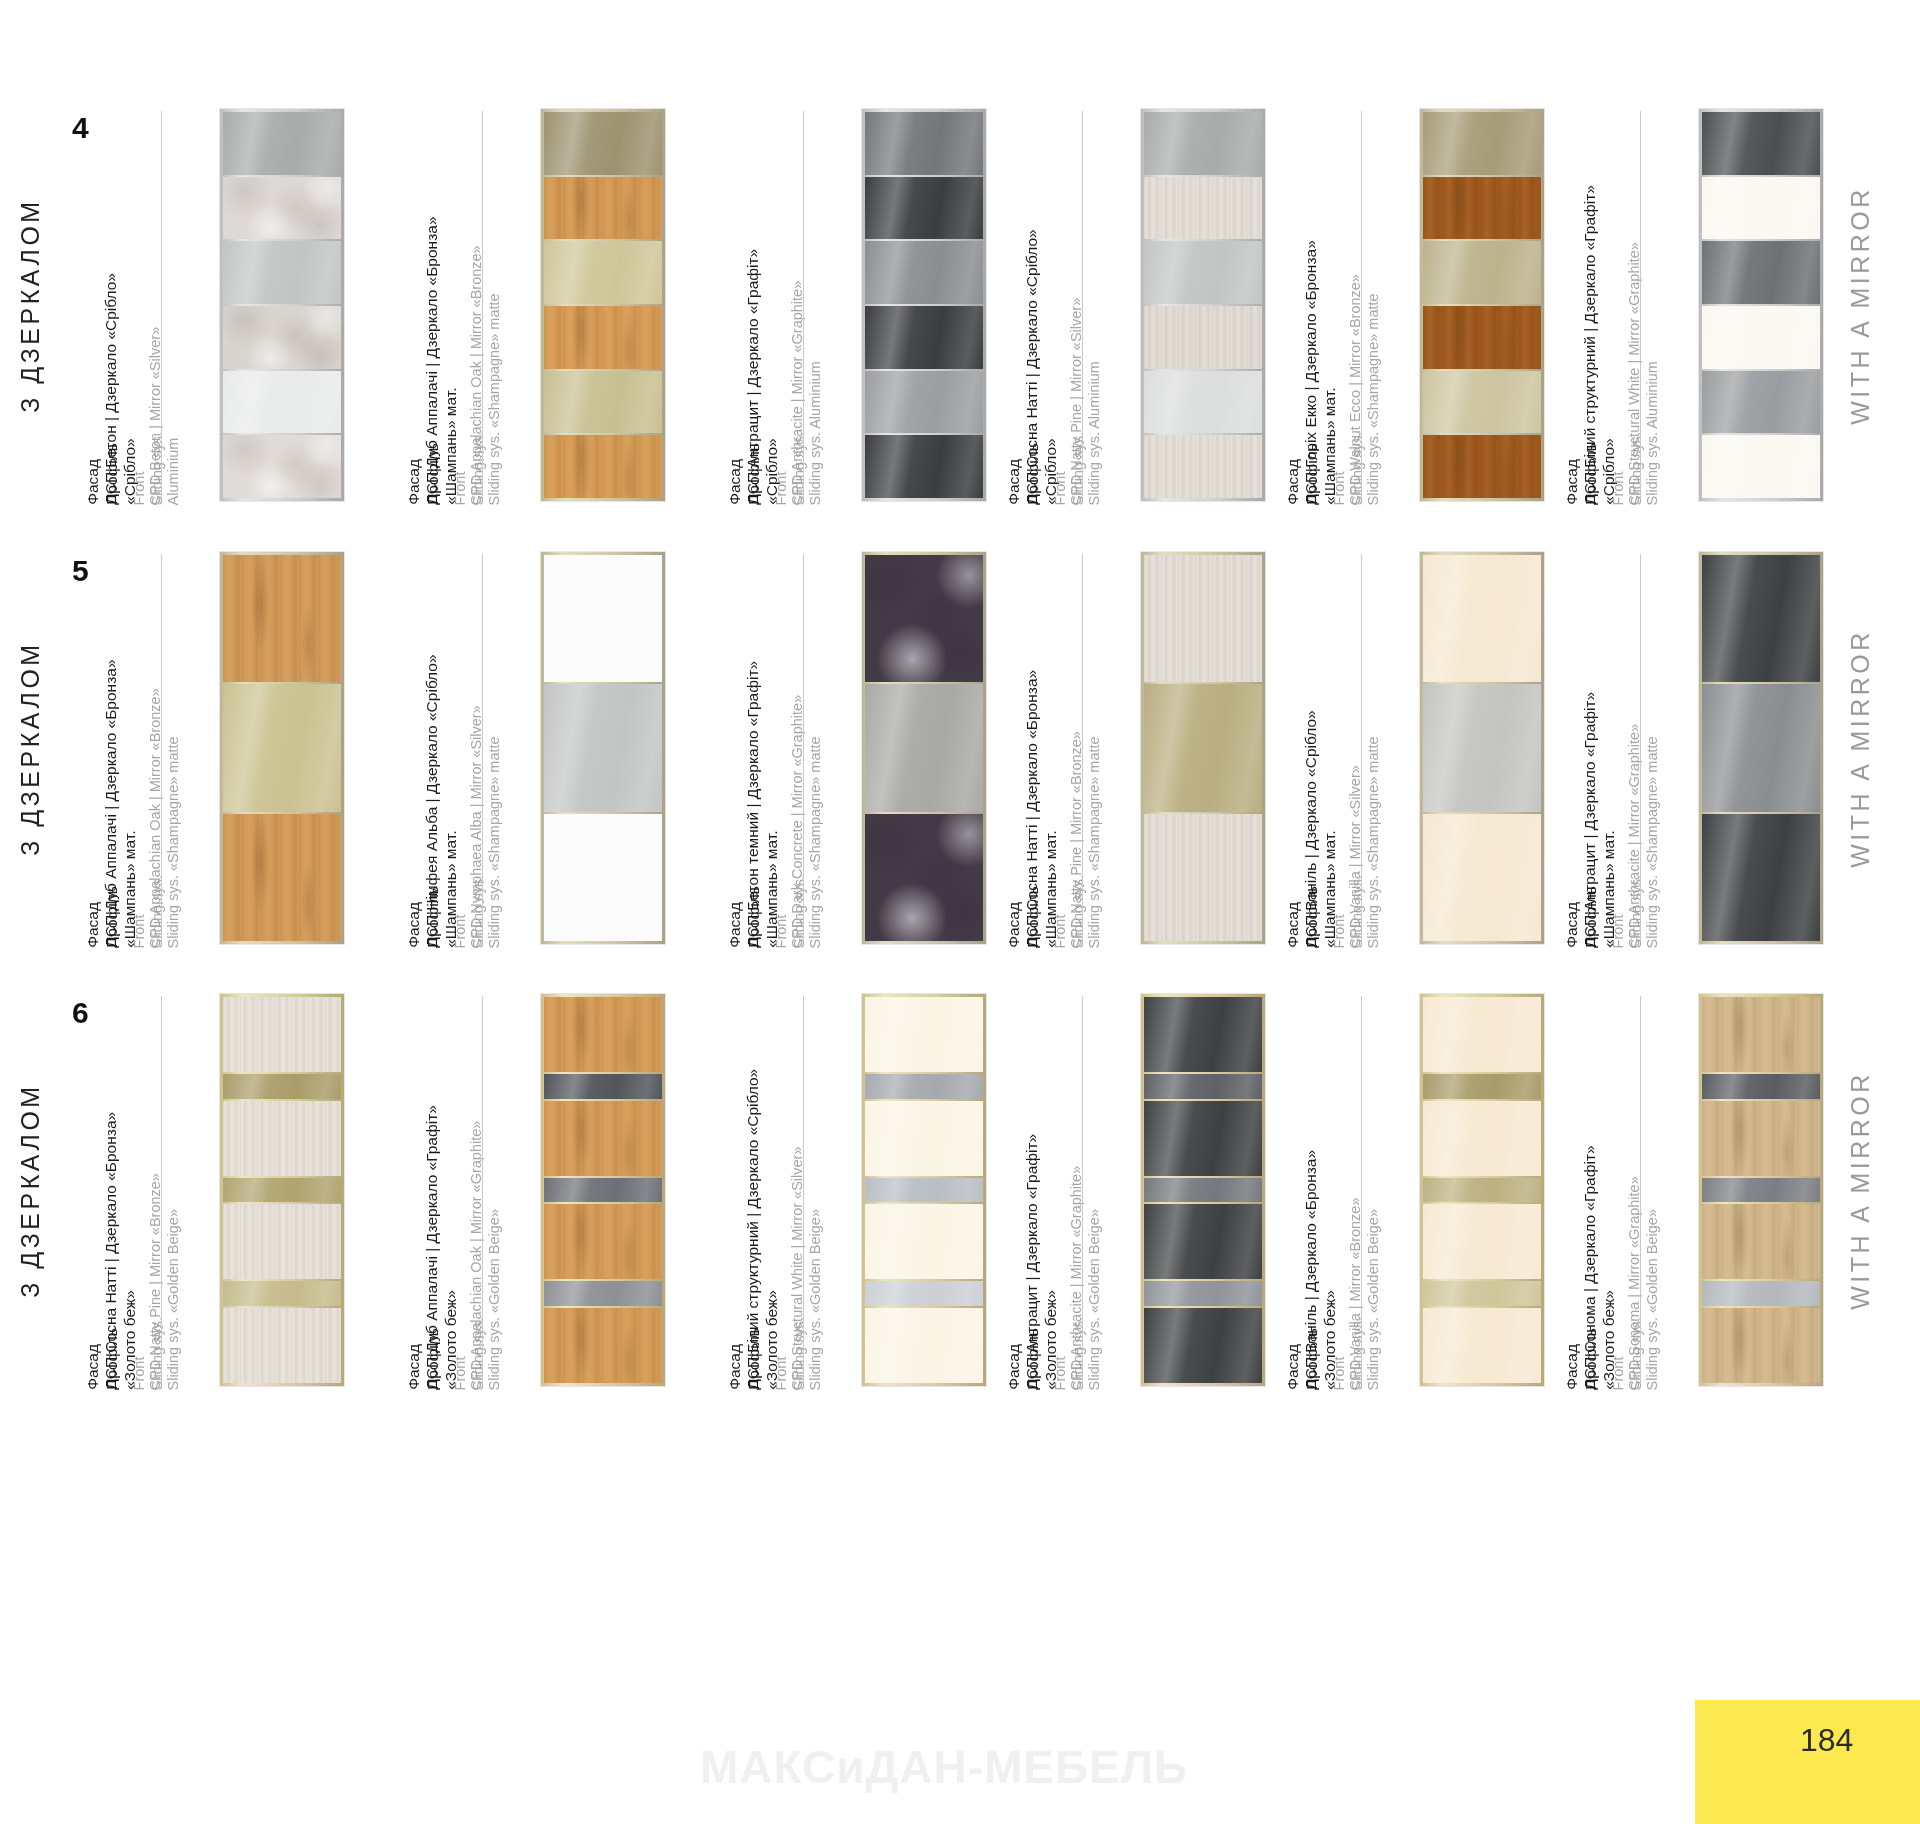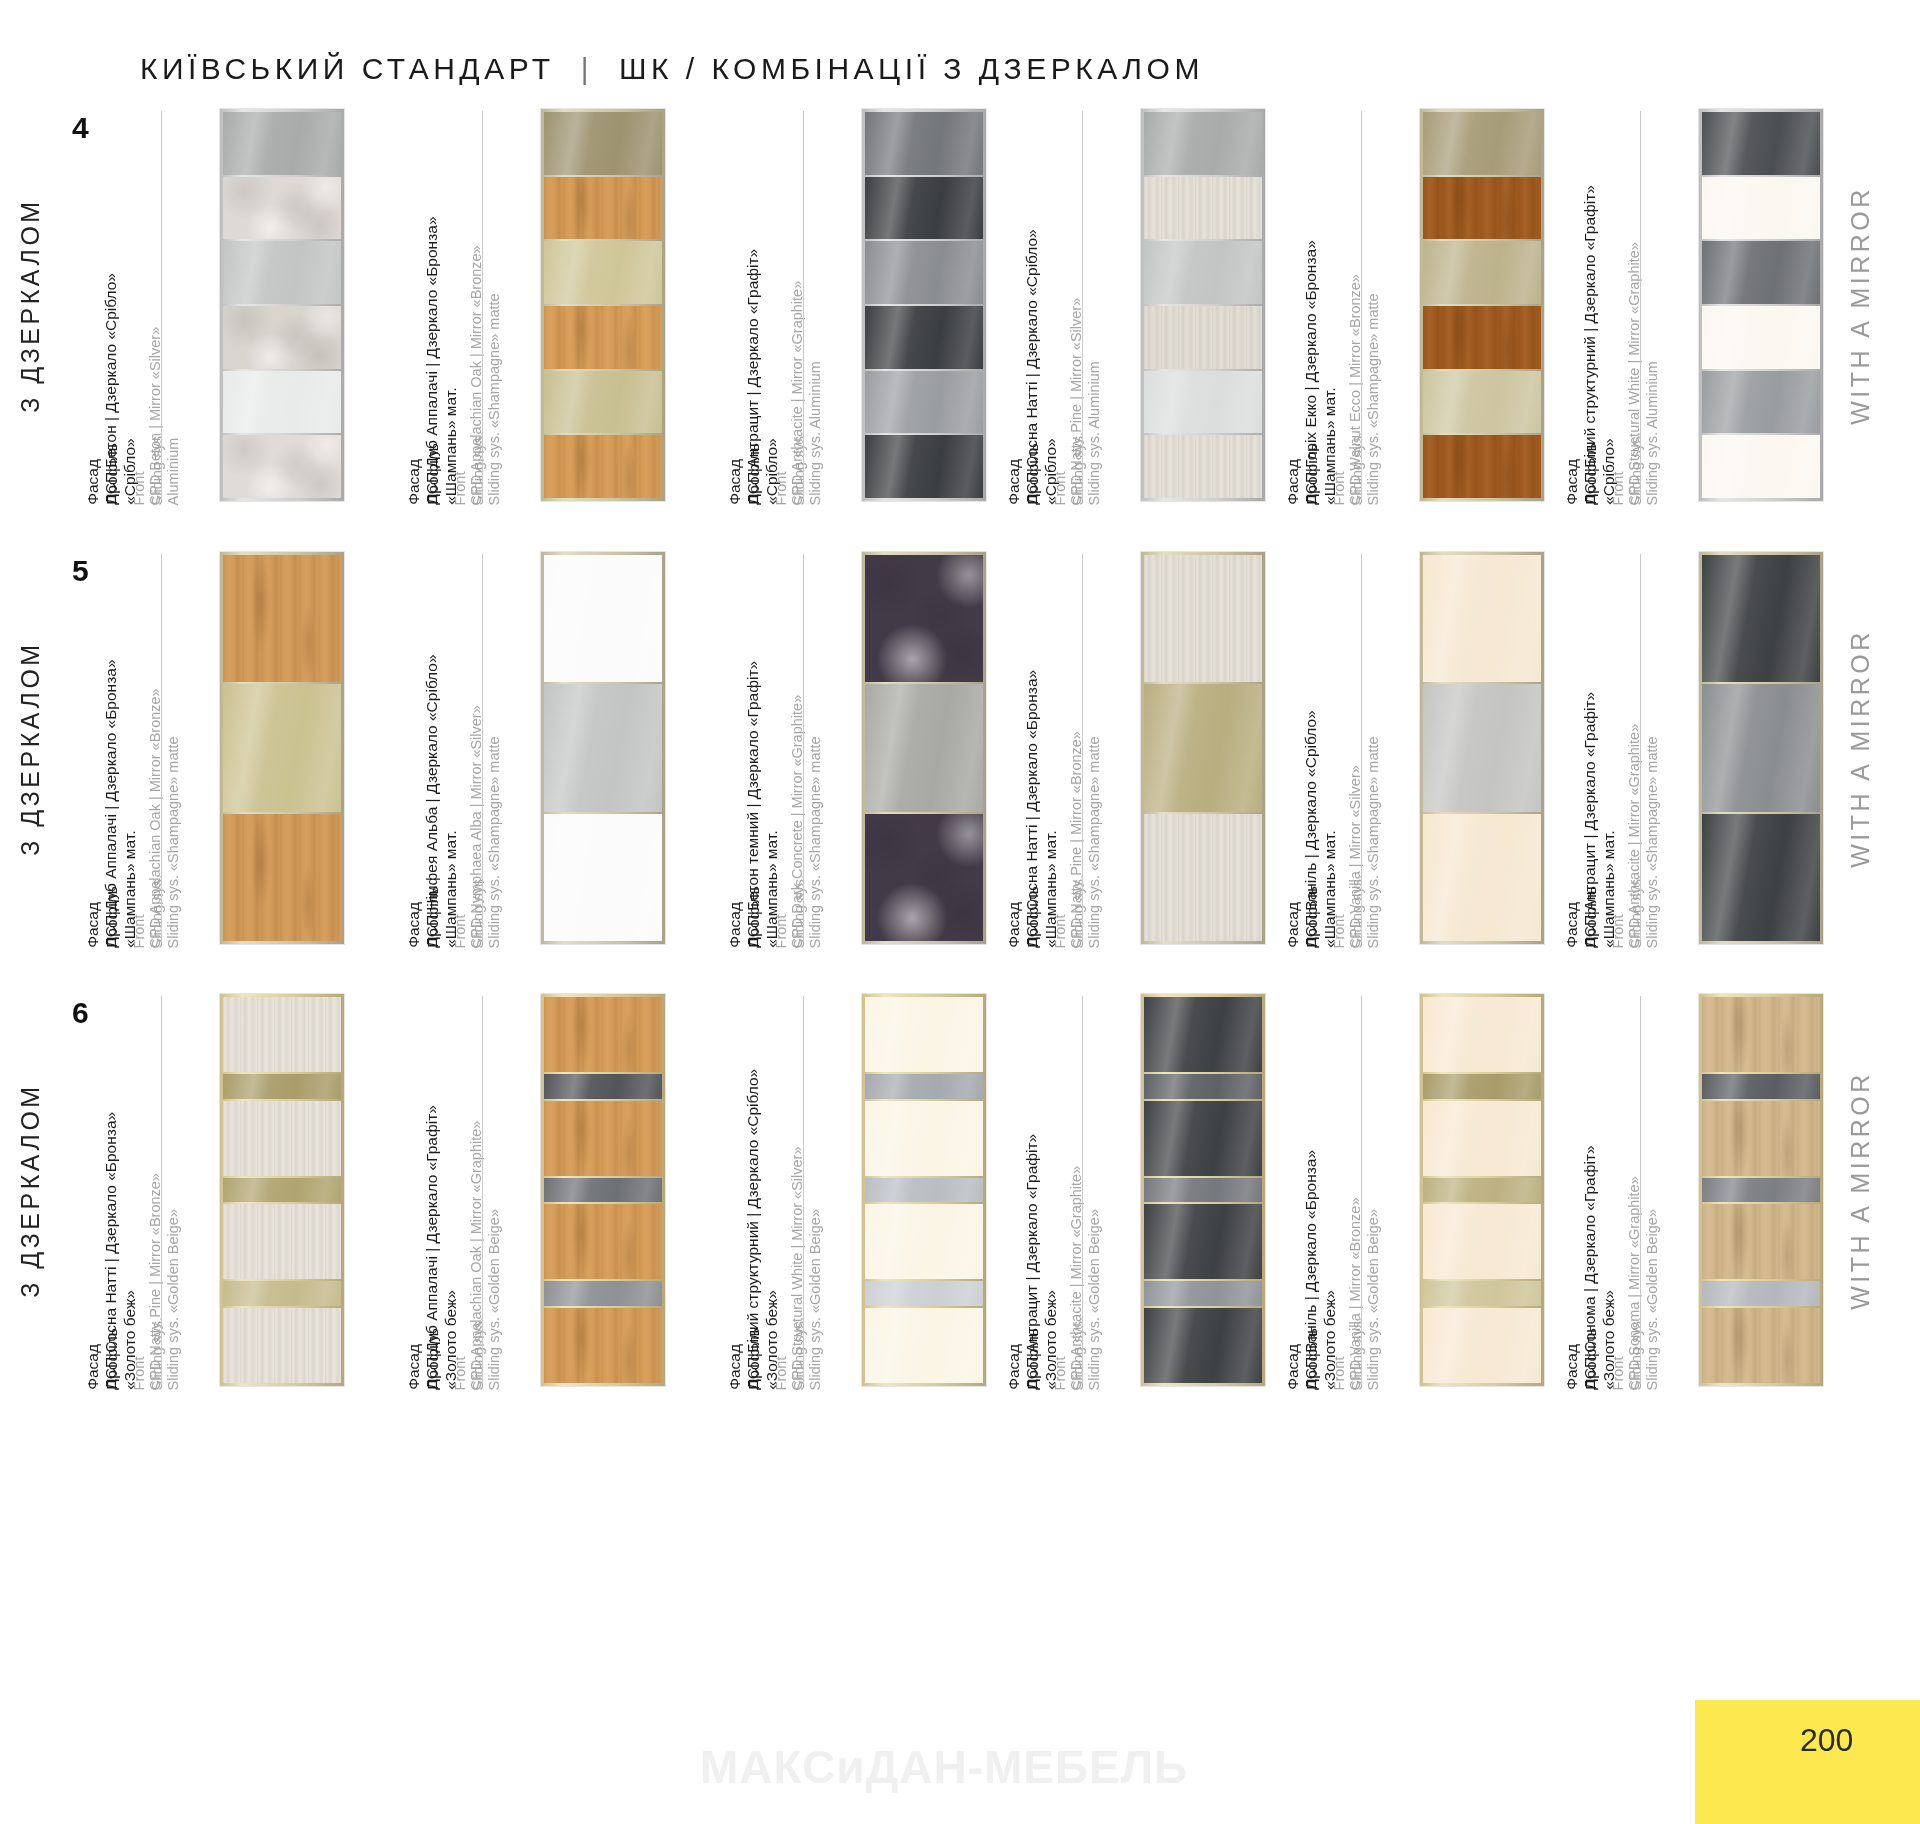--- a/index.html
+++ b/index.html
@@ -153,23 +153,20 @@
   .pagenum {
     position:absolute; left: 1800px; top: 1722px;
     font-size: 32px; color:#2b2b2b;
   }
 </style>
 </head>
 <body>
 
 <div class="page">
 
-  <div class="header">
-    <span>КИЇВСЬКИЙ СТАНДАРТ</span><span class="sep">|</span><span>ШК / КОМБІНАЦІЇ З ДЗЕРКАЛОМ</span>
-  </div>
 
   <div id="rows-host">
       <div class="row" id="row-0">
         <div class="row-num left">4</div>
         <div class="row-num right">4</div>
         <div class="section-word">
           <span>З ДЗЕРКАЛОМ</span>
         </div>
         <div class="with-mirror">
           <span>WITH A MIRROR</span>
@@ -702,15 +699,15 @@
             <div class="panel wood gloss" style="background: rgb(212, 184, 140); flex: 3 1 0px;"></div>
             <div class="panel gloss" style="background: rgb(180, 184, 188); flex: 1 1 0px;"></div>
             <div class="panel wood gloss" style="background: rgb(212, 184, 140); flex: 3 1 0px;"></div>
           </div>
         </div>
       </div>
     </div>
 
   <div class="watermark">МАКСиДАН-МЕБЕЛЬ</div>
   <div class="pagebox"></div>
-  <div class="pagenum">200</div>
+  <div class="pagenum">184</div>
 
 </div>
 
 </body></html>

